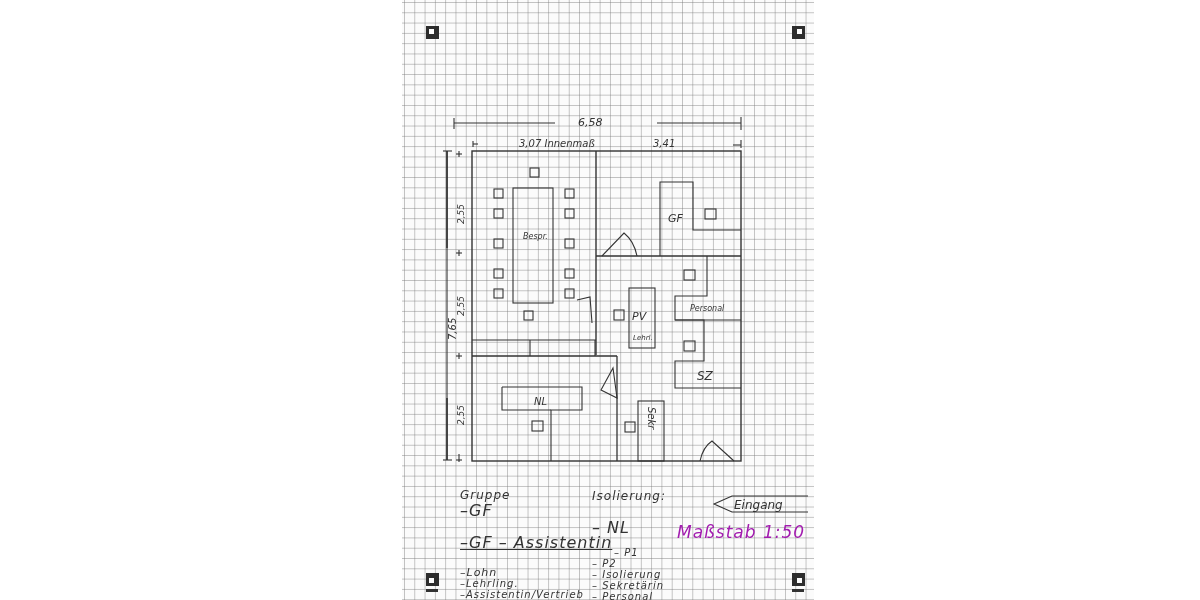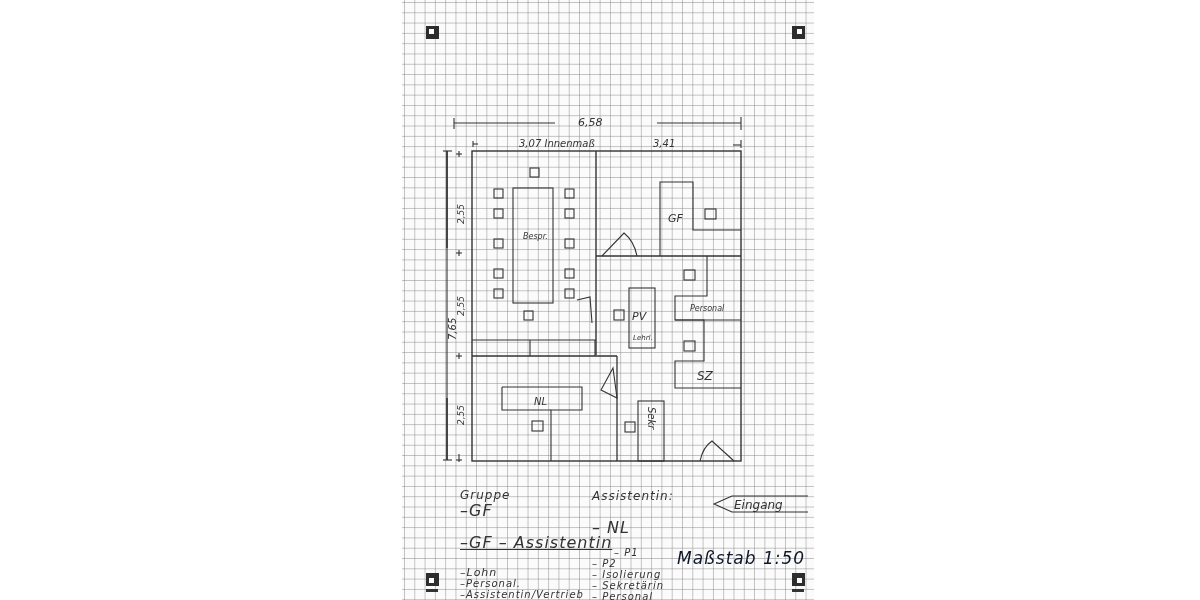--- a/index.html
+++ b/index.html
@@ -19,21 +19,21 @@
     .marker.tr::after { right: 3px; top: 3px; }
     .marker.bl::after { left: 3px; bottom: 3px; }
     .marker.br::after { right: 3px; bottom: 3px; }
     .marker-bar { position: absolute; width: 12px; height: 3px; background: #333; }
     svg.plan { position: absolute; left: 0; top: 0; }
     .hand { font-family: "DejaVu Sans", sans-serif; font-style: italic; fill: #333; }
     .legend { position: absolute; font-family: "DejaVu Sans", sans-serif; font-style: italic; color: #333; }
     .legend .title { font-size: 12px; letter-spacing: 1px; font-style: italic; }
     .legend .item { font-size: 10px; line-height: 11px; letter-spacing: 1px; }
     .legend .item.big { font-size: 16px; line-height: 18px; }
-    .scale { position: absolute; left: 677px; top: 548px; font-size: 17px; font-style: italic; color: #0f172a; letter-spacing: 1px; font-family: "DejaVu Sans", sans-serif; }
+    .scale { position: absolute; left: 677px; top: 522px; font-size: 17px; font-style: italic; color: #a21caf; letter-spacing: 1px; font-family: "DejaVu Sans", sans-serif; }
     .entrance { position: absolute; left: 712px; top: 493px; width: 96px; height: 22px; }
   </style>
 </head>
 <body>
 
 <div class="sheet"></div>
 
 <div class="marker tl" style="left:426px; top:26px;"></div>
 <div class="marker tr" style="left:792px; top:26px;"></div>
 <div class="marker bl" style="left:426px; top:573px;"></div>
@@ -148,25 +148,25 @@
   </svg>
 </div>
 
 <div class="scale">Maßstab 1:50</div>
 
 <div class="legend" style="left:460px; top:488px;">
   <div class="title">Gruppe</div>
   <div class="item big">–GF</div>
   <div class="item big" style="margin-top:14px;text-decoration:underline;">–GF – Assistentin</div>
   <div class="item" style="margin-top:15px; font-size:11px;">–Lohn</div>
-  <div class="item">–Personal.</div>
+  <div class="item">–Lehrling.</div>
   <div class="item">–Assistentin/Vertrieb</div>
 </div>
 
 <div class="legend" style="left:592px; top:489px;">
-  <div class="title">Assistentin:</div>
+  <div class="title">Isolierung:</div>
   <div class="item big" style="margin-top:16px;">– NL</div>
   <div class="item" style="margin-top:10px;padding-left:22px;">– P1</div>
   <div class="item">– P2</div>
   <div class="item">– Isolierung</div>
   <div class="item">– Sekretärin</div>
   <div class="item">– Personal</div>
 </div>
 
 </body></html>

